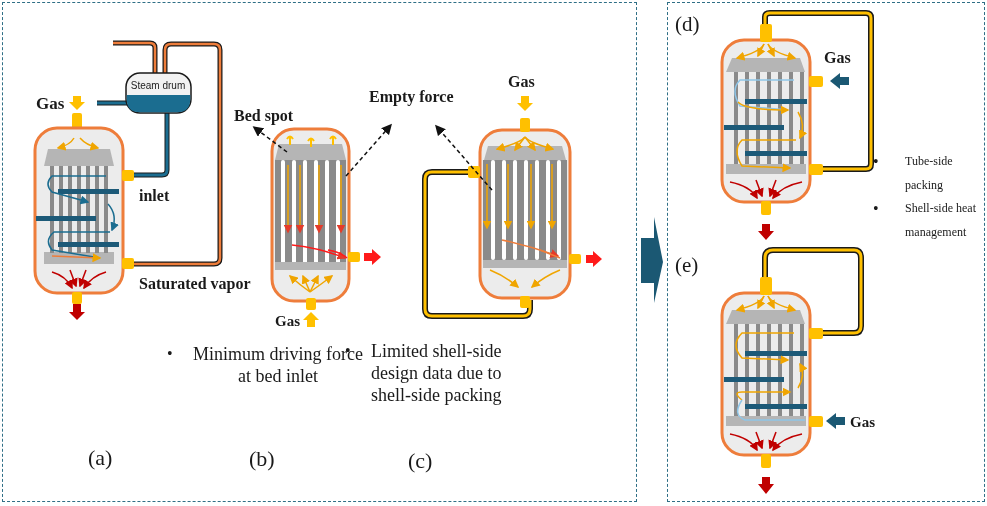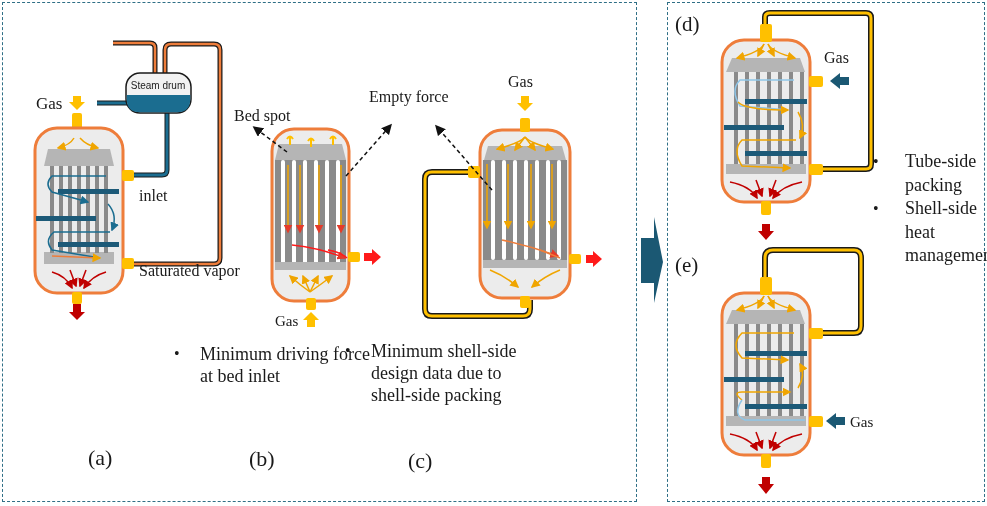--- a/index.html
+++ b/index.html
@@ -1,21 +1,21 @@
 <!DOCTYPE html>
 <html><head>
 <meta charset="utf-8">
 <style>
   html, body { margin:0; padding:0; background:#ffffff; }
   body { width:987px; height:506px; position:relative; overflow:hidden; font-family:"Liberation Serif", serif; color:#1a1a1a; }
   .panel { position:absolute; border:1.5px dashed #2f6f86; box-sizing:border-box; }
   #left-panel { left:2px; top:2px; width:635px; height:500px; }
   #right-panel { left:667px; top:2px; width:318px; height:500px; }
   svg#diagram { position:absolute; left:0; top:0; width:987px; height:506px; }
-  .lbl { position:absolute; font-size:16px; line-height:18px; white-space:nowrap; }
+  .lbl { position:absolute; font-size:16px; line-height:18px; white-space:nowrap;font-weight:bold; }
   .bullets { position:absolute; font-size:18px; line-height:22px; margin:0; padding:0; list-style:none; }
   .bullets li { position:relative; padding-left:30px; }
   .bullets li::before { content:"•"; position:absolute; left:4px; top:0; font-size:16px; }
   .narrow li { padding-left:34px; }
   .narrow li::before { left:2px; }
   .caption { position:absolute; font-size:22px; line-height:24px; }
   .steam-text { font-family:"Liberation Sans", sans-serif; font-size:10px; }
 </style>
 </head>
 <body>
@@ -240,44 +240,44 @@
     <rect x="809" y="328" width="14" height="11" rx="2" fill="#ffc000"></rect>
     <rect x="809" y="416" width="14" height="11" rx="2" fill="#ffc000"></rect>
     <path d="M845,417 L836,417 L836,413 L826,421 L836,429 L836,425 L845,425 Z" fill="#1b5873"></path>
     <rect x="761" y="454" width="10" height="14" rx="2" fill="#ffc000"></rect>
     <path d="M762,477 L770,477 L770,484 L774,484 L766,494 L758,484 L762,484 Z" fill="#c00000"></path>
   </g>
 </svg>
 
 <div class="lbl" style="left:36px;top:95px;font-size:17px;">Gas</div>
 <div class="lbl" style="left:139px;top:187px;">inlet</div>
-<div class="lbl" style="left:139px;top:262px;">Saturated vapor</div>
+<div class="lbl" style="left:139px;top:275px;">Saturated vapor</div>
 
 <div class="lbl" style="left:234px;top:107px;">Bed spot</div>
 <div class="lbl" style="left:275px;top:312px;font-size:15px;">Gas</div>
 
 <div class="lbl" style="left:369px;top:88px;">Empty force</div>
 <div class="lbl" style="left:508px;top:73px;">Gas</div>
 
 <div class="lbl" style="left:824px;top:49px;">Gas</div>
 <div class="lbl" style="left:850px;top:413px;font-size:15px;">Gas</div>
 <div class="caption" style="left:675px;top:12px;font-size:21px;">(d)</div>
 <div class="caption" style="left:675px;top:253px;font-size:21px;">(e)</div>
 
 <ul class="bullets" style="left:22px;top:343px;width:200px;">
 </ul>
 
-<ul class="bullets" style="left:170px;top:343px;width:200px;">
+<ul class="bullets" style="left:163px;top:343px;width:200px;text-align:center;">
   <li><span>Minimum driving force at bed inlet</span></li>
 </ul>
 
 <ul class="bullets" style="left:341px;top:340px;width:200px;">
-  <li><span>Minimum shell-side design data due to shell-side packing</span></li>
+  <li><span>Limited shell-side design data due to shell-side packing</span></li>
 </ul>
 
 <div class="caption" style="left:88px;top:446px;">(a)</div>
 <div class="caption" style="left:249px;top:447px;">(b)</div>
 <div class="caption" style="left:408px;top:449px;">(c)</div>
 
-<ul class="bullets narrow" style="left:871px;top:150px;width:110px;font-size:18px;line-height:23.5px;">
+<ul class="bullets narrow" style="left:871px;top:150px;width:110px;font-size:12px;line-height:23.5px;">
   <li><span>Tube-side packing</span></li>
   <li><span>Shell-side heat management</span></li>
 </ul>
 
 </body></html>

